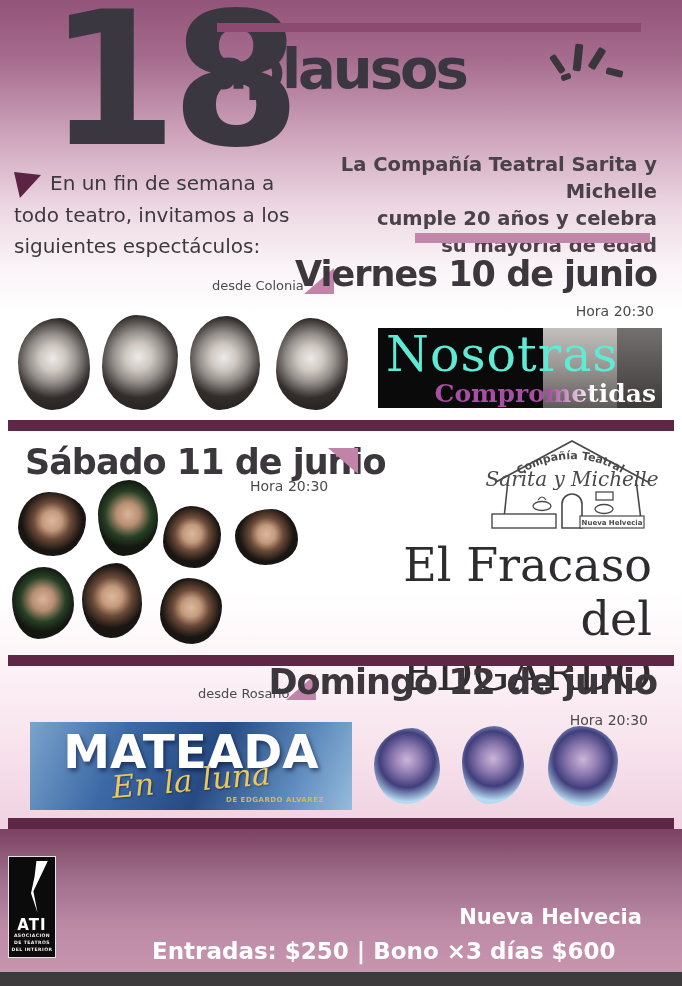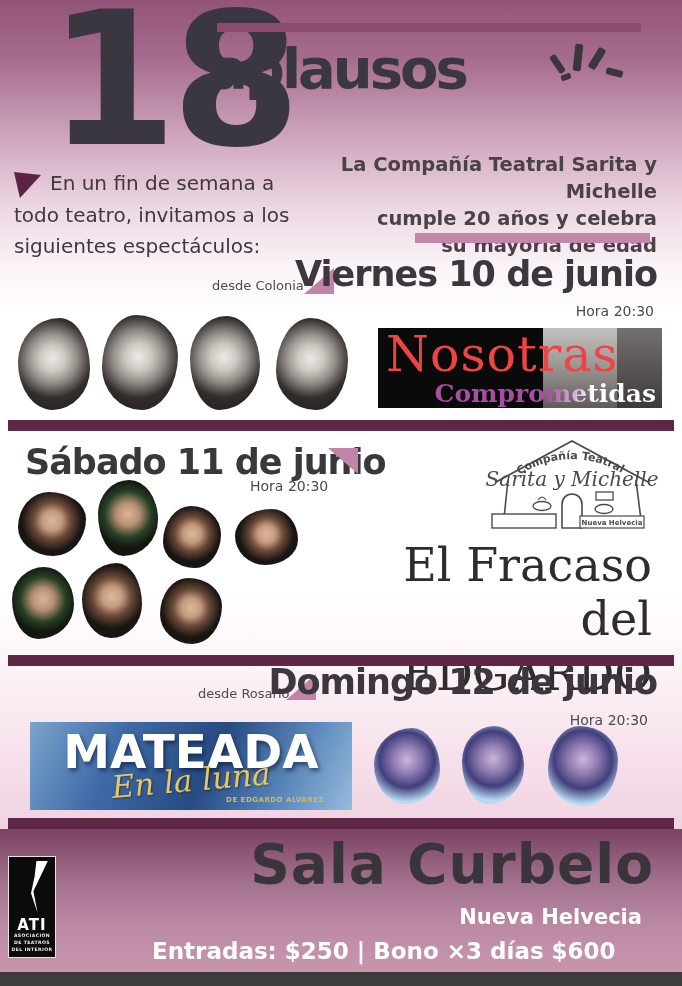--- a/index.html
+++ b/index.html
@@ -50,21 +50,21 @@
   .cl{background:radial-gradient(circle at 50% 45%,#dcb89e 0%,#c49a7e 20%,#6b4a38 38%,#191512 62%);}
   .cl2{background:radial-gradient(circle at 50% 45%,#d9b49a 0%,#b98f73 22%,#274025 45%,#131710 65%);}
   .bl{background:radial-gradient(circle at 50% 42%,#cdb6da 0%,#8d7ab0 26%,#413e7c 50%,#b6dcf2 76%,#a4d0ec 100%);}
 
   
   .nosotras{left:378px;top:328px;width:284px;height:80px;background:#0b0a0b;overflow:hidden;}
   .nos-photo{position:absolute;left:58%;top:0;width:26%;height:100%;
     background:linear-gradient(180deg,#e2dfdd 0%,#b7b2ae 45%,#6e6a67 100%);opacity:.85;}
   .nos-photo2{position:absolute;left:84%;top:0;width:16%;height:100%;
     background:linear-gradient(180deg,#8e8a88 0%,#4a4644 100%);opacity:.8;}
-  .nos-title{position:absolute;left:8px;top:-2px;font-family:"DejaVu Serif",serif;font-size:49px;color:#ef4444;letter-spacing:1px;}
+  .nos-title{position:absolute;left:8px;top:-2px;font-family:"DejaVu Serif",serif;font-size:49px;color:#5eead4;letter-spacing:1px;}
   .nos-sub{position:absolute;right:6px;bottom:0px;font-family:"DejaVu Serif",serif;font-size:25px;font-weight:bold;
     background:linear-gradient(90deg,#a84fa3 0%,#a84fa3 52%,#ffffff 72%);
     -webkit-background-clip:text;background-clip:text;color:transparent;}
 
   
   .e2-date{left:25px;top:442px;}
   .e2-tri{left:328px;top:448px;}
   .e2-time{left:250px;top:478px;}
   .logo-svg{left:486px;top:436px;width:172px;height:100px;}
   .fracaso{right:30px;top:538px;width:320px;text-align:right;font-family:"DejaVu Serif",serif;
@@ -203,21 +203,20 @@
     <div class="mat-credit">DE EDGARDO ALVAREZ</div>
   </div>
 
   <div class="blob bl rA" style="left:374px;top:728px;width:66px;height:76px;"></div>
   <div class="blob bl rC" style="left:462px;top:726px;width:62px;height:78px;"></div>
   <div class="blob bl rB" style="left:548px;top:726px;width:70px;height:80px;"></div>
 
   <div class="abs divider" style="top:818px;"></div>
 
   <div class="abs footer"></div>
-  <div class="abs venue">Sala Curbelo</div>
   <div class="abs city">Nueva Helvecia</div>
   <div class="abs tickets">Entradas: $250 | Bono ×3 días $600</div>
 
   <div class="abs ati">
     <div class="ati-shape"></div>
     <div class="ati-abbr">ATI</div>
     <div class="ati-line">ASOCIACION</div>
     <div class="ati-line">DE TEATROS</div>
     <div class="ati-line">DEL INTERIOR</div>
   </div>

